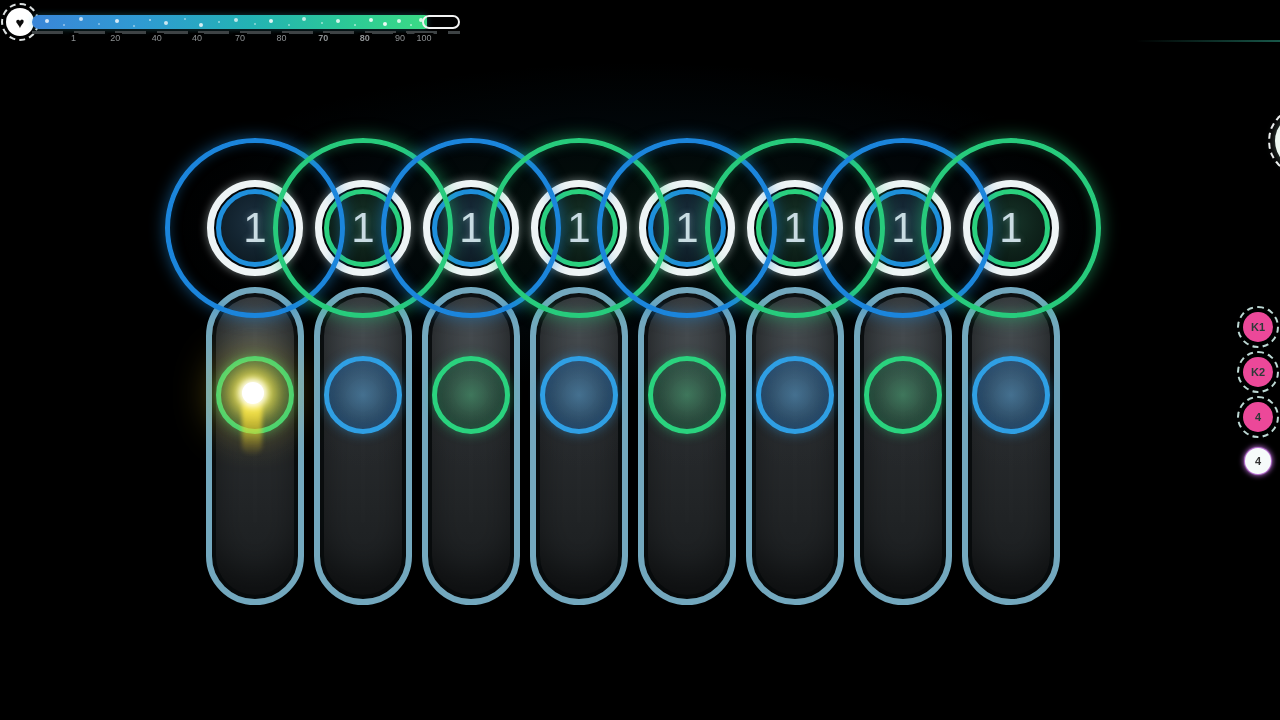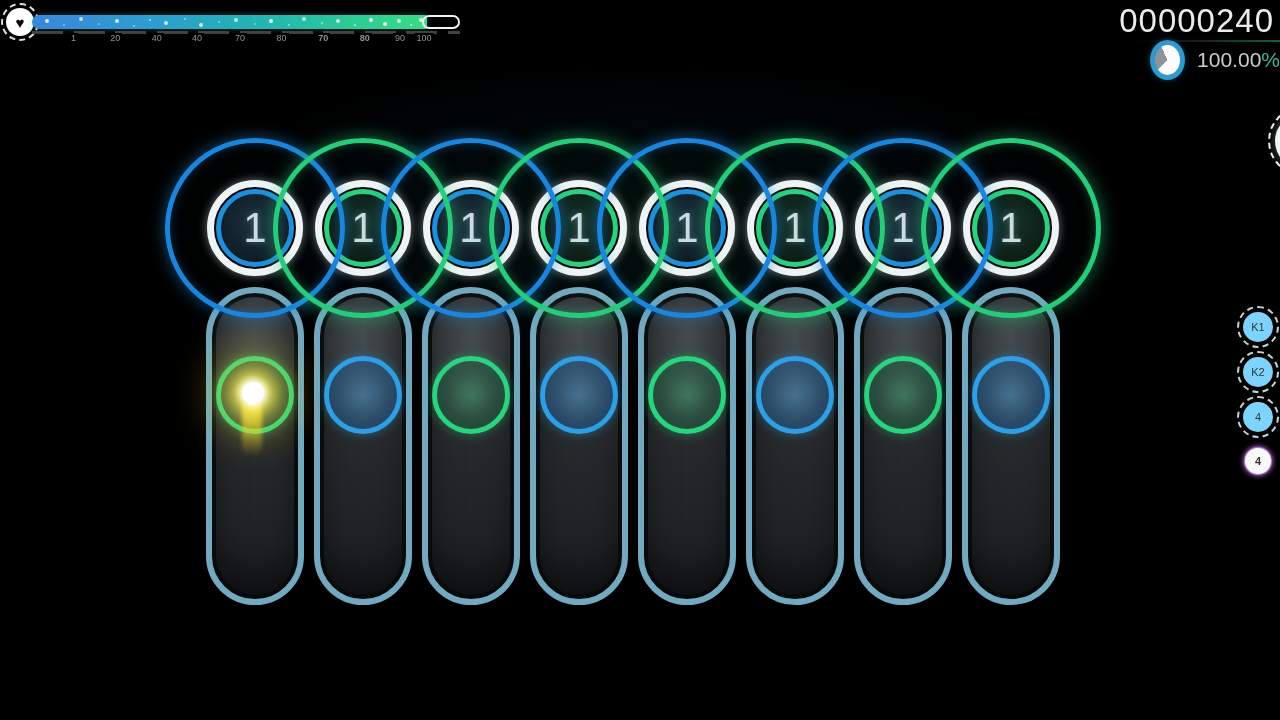--- a/index.html
+++ b/index.html
@@ -67,23 +67,23 @@
     display:flex; align-items:center; justify-content:center; }
   .mod-badge-inner { width:56px; height:56px; border-radius:50%; background:#edf8f1;
     box-shadow:0 0 10px rgba(210,250,230,.35);
     display:flex; align-items:center; justify-content:center;
     color:#46544f; font-size:22px; letter-spacing:1px; }
 
   
   .key-badge { position:absolute; left:1237px; width:42px; height:42px;
     border:2px dashed rgba(210,240,235,.9); border-radius:50%;
     display:flex; align-items:center; justify-content:center; }
-  .key-badge-inner { width:30px; height:30px; border-radius:50%; background:#7dd3fc;
-    display:flex; align-items:center; justify-content:center;
-    color:#2c3a38; font-weight:normal; font-size:11px; }
+  .key-badge-inner { width:30px; height:30px; border-radius:50%; background:#ec4899;
+    display:flex; align-items:center; justify-content:center;
+    color:#2c3a38; font-weight:bold; font-size:11px; }
   .key-badge-pressed { position:absolute; left:1245px; width:26px; height:26px;
     border-radius:50%; background:#f6fbfa;
     box-shadow:0 0 5px 2px rgba(190,110,220,.8), 0 0 1px 1px rgba(220,150,240,.9);
     display:flex; align-items:center; justify-content:center;
     color:#333; font-weight:bold; font-size:11px; }
 
   
   .lane { position:absolute; top:287px; width:98px; height:318px;
     border:6px solid #73a8be; border-radius:54px;
     background:
@@ -155,28 +155,21 @@
         <div class="hp-tick" style="left: 197px;">40</div>
         <div class="hp-tick" style="left: 240px;">70</div>
         <div class="hp-tick" style="left: 281.6px;">80</div>
         <div class="hp-tick" style="left: 323.2px; font-weight: bold;">70</div>
         <div class="hp-tick" style="left: 364.8px; font-weight: bold;">80</div>
         <div class="hp-tick" style="left: 400px;">90</div>
         <div class="hp-tick" style="left: 424px;">100</div>
       </div>
   </div>
 
-  <div class="score">00000240</div>
   <div class="score-underline"></div>
-  <div class="acc-row">
-    <div class="acc-pie"></div>
-    <div class="acc-text">
-      <span>100.00</span><span class="pct">%</span>
-    </div>
-  </div>
 
   <div class="mod-badge">
     <div class="mod-badge-inner">AT</div>
   </div>
 
   <div id="key-overlay">
       <div class="key-badge" style="top: 306px;">
         <div class="key-badge-inner">K1</div>
       </div>
       <div class="key-badge" style="top: 351px;">

